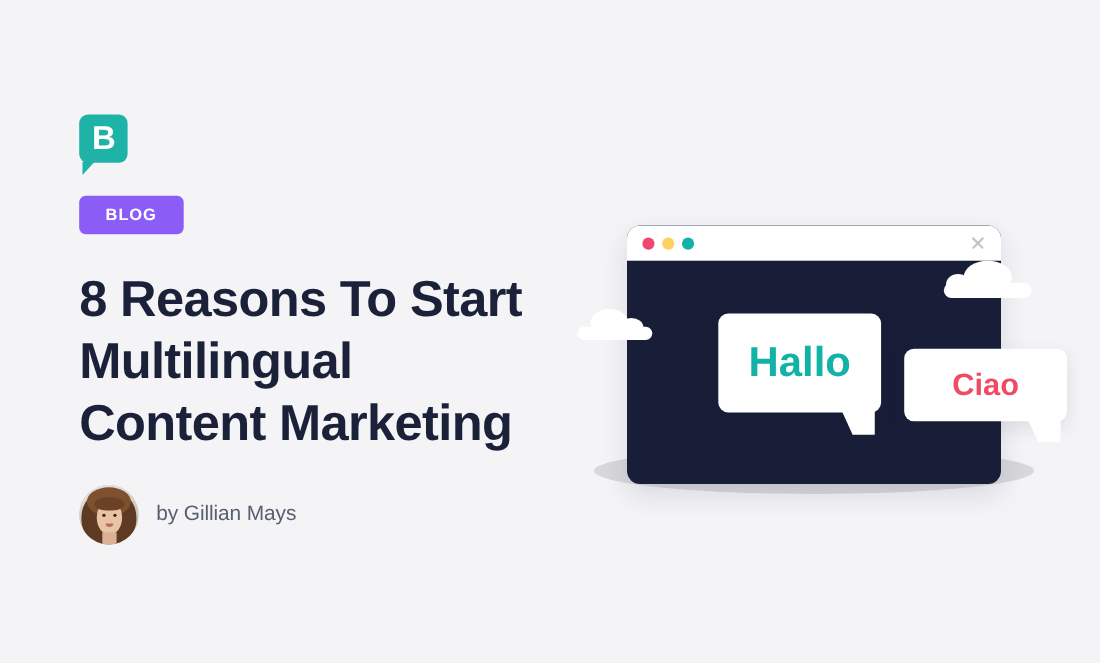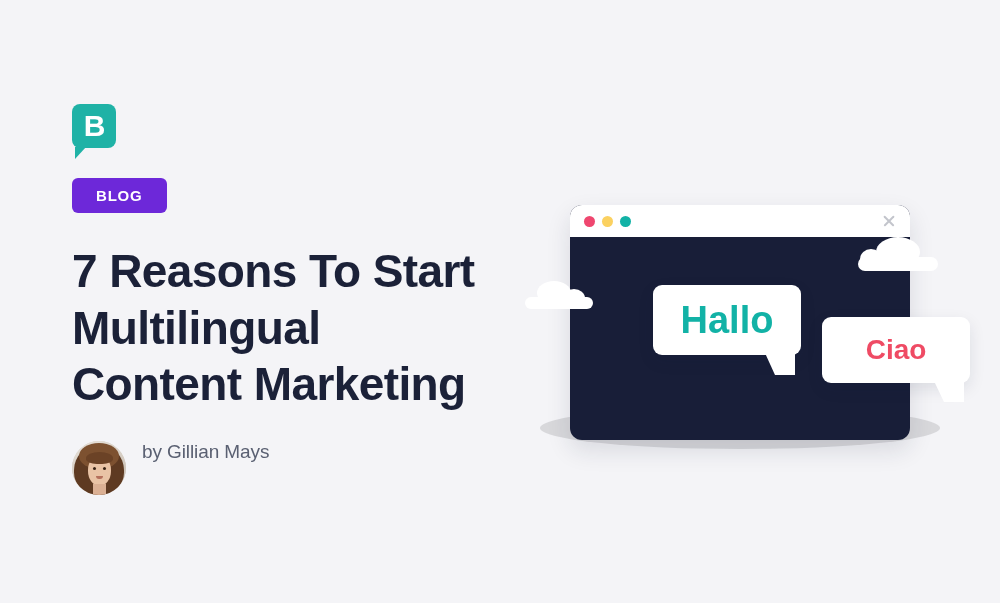--- a/index.html
+++ b/index.html
@@ -38,35 +38,35 @@
   }
   #logo-wordmark {
     font-size:35px; font-weight:bold; color:#11142a;
     letter-spacing:-0.9px; line-height:1;
   }
 
   
   #blog-badge {
     margin-top:24px;
     display:inline-block;
-    background:#6d28d9; color:#ffffff;
+    background:#8b5cf6; color:#ffffff;
     font-size:15px; font-weight:bold; letter-spacing:0.8px;
     padding:9px 24px; border-radius:6px;
   }
 
   
   #page-title {
     margin-top:30px;
     font-size:46px; font-weight:bold; color:#1b2138;
     line-height:1.23; letter-spacing:-0.6px;
     max-width:430px;
   }
 
   
-  #author-row { margin-top:28px; display:flex; align-items:flex-start; gap:16px; }
+  #author-row { margin-top:28px; display:flex; align-items:center; gap:16px; }
   #avatar {
     width:54px; height:54px; border-radius:50%;
     overflow:hidden; position:relative; flex:0 0 auto;
     background:#d8cfc6;
     box-shadow:0 0 0 2px #f4f4f7;
   }
   
   #avatar .bg      { position:absolute; inset:0; background:linear-gradient(160deg,#e9e4dd 0%,#cfc6bb 60%,#bdb2a6 100%); }
   #avatar .hair-b  { position:absolute; left:2px; top:4px; width:50px; height:50px; border-radius:50% 50% 45% 45%; background:#5e3a22; }
   #avatar .hair-hl { position:absolute; left:7px; top:2px; width:40px; height:26px; border-radius:50%; background:#7d5130; }
@@ -135,21 +135,21 @@
 
   
   .bubble {
     position:absolute; background:#ffffff; border-radius:9px;
     display:flex; align-items:center; justify-content:center;
     font-weight:bold; box-shadow:0 6px 16px rgba(24,30,56,.10);
   }
   .bubble .tail { position:absolute; width:0; height:0; }
 
   #bubble-hallo {
-    left:153px; top:100px; width:148px; height:70px;
+    left:153px; top:100px; width:148px; height:90px;
     font-size:38px; color:#12b2a6;
   }
   #bubble-hallo .tail {
     right:6px; bottom:-20px;
     border-left:10px solid transparent;
     border-right:20px solid #ffffff;
     border-top:22px solid #ffffff;
     border-bottom:0;
   }
 
@@ -185,21 +185,21 @@
   <div id="left-column">
 
     <div id="brand-logo">
       <span id="logo-mark">
         <span id="logo-letter">B</span>
       </span>
     </div>
 
     <div id="blog-badge">BLOG</div>
 
-    <h1 id="page-title">7 Reasons To Start Multilingual Content Marketing</h1>
+    <h1 id="page-title">8 Reasons To Start Multilingual Content Marketing</h1>
 
     <div id="author-row">
       <span id="avatar">
         <span class="bg"></span>
         <span class="hair-b"></span>
         <span class="hair-hl"></span>
         <span class="face"></span>
         <span class="fringe"></span>
         <span class="eye-l"></span>
         <span class="eye-r"></span>

